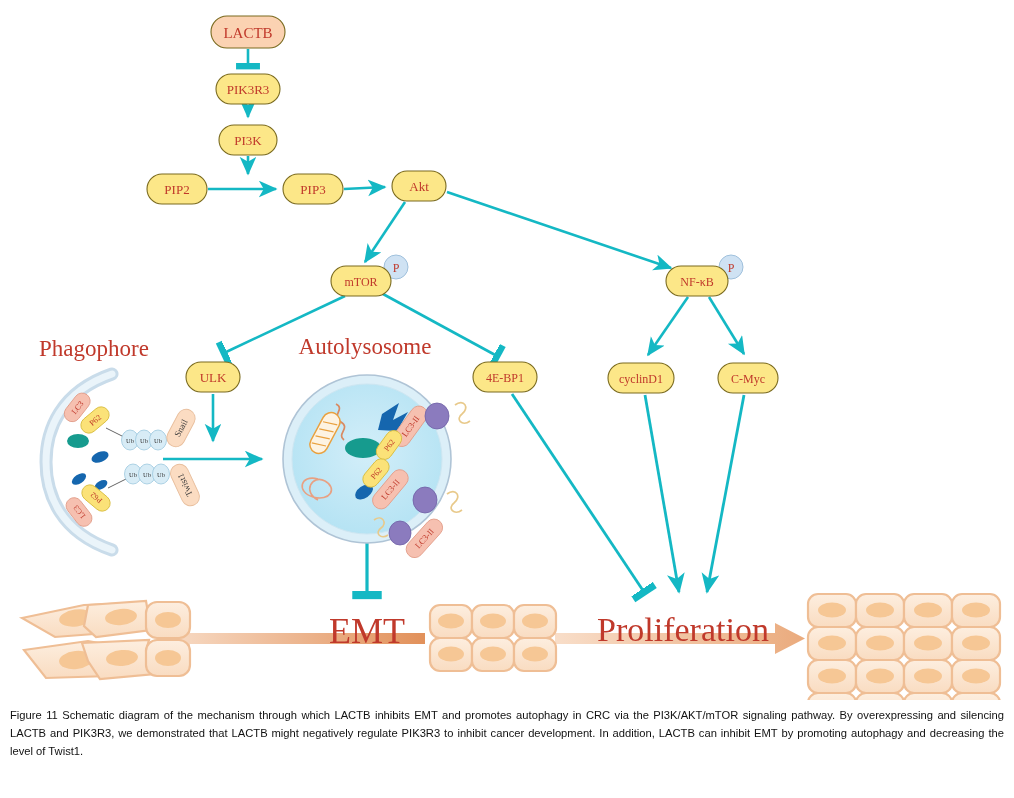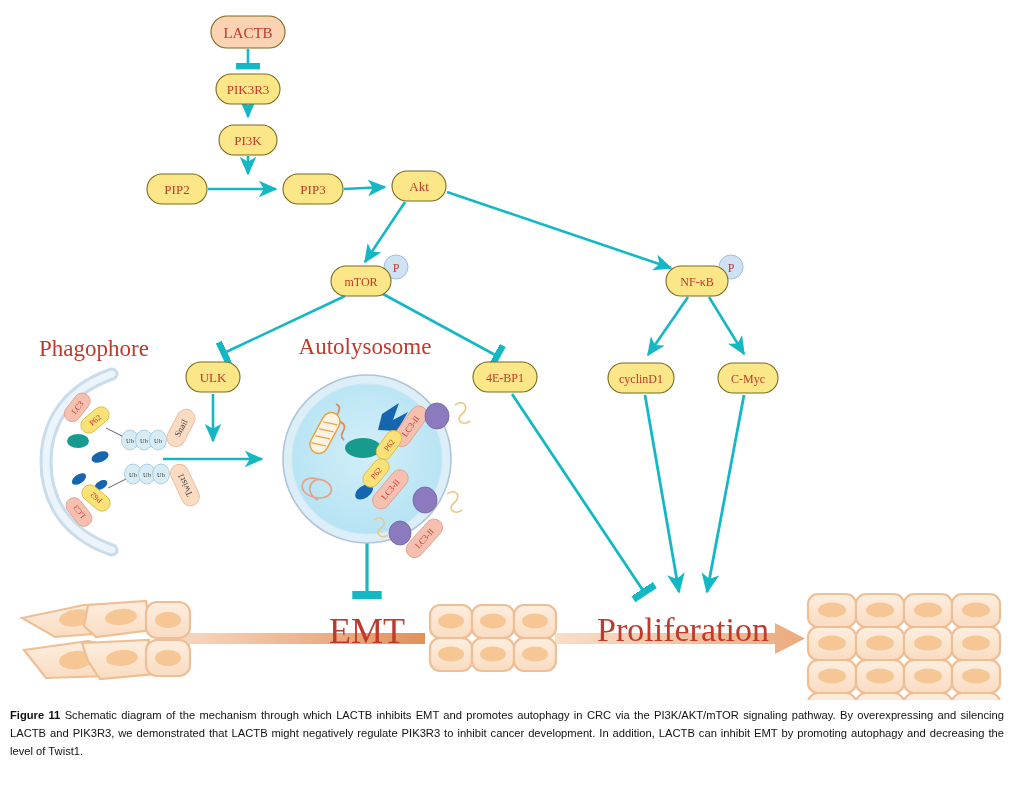--- a/index.html
+++ b/index.html
@@ -1,21 +1,21 @@
 <!DOCTYPE html>
 <html><head>
 <meta charset="utf-8">
 <style>
   html,body{margin:0;padding:0;background:#ffffff;}
   body{width:1014px;height:798px;font-family:"Liberation Serif",serif;overflow:hidden;}
   #stage{position:relative;width:1014px;height:798px;background:#fff;}
   #figsvg{position:absolute;left:0;top:0;width:1014px;height:700px;}
   .caption{position:absolute;left:10px;top:706px;width:994px;font-family:"Liberation Sans",sans-serif;
            font-size:11.2px;line-height:1.62;color:#111;text-align:justify;}
-  .caption b{font-weight:bold;}
+  .caption b{font-weight:normal;}
   .nodeText{font-family:"Liberation Serif",serif;fill:#C0392B;text-anchor:middle;dominant-baseline:central;}
   .bigLabel{font-family:"Liberation Serif",serif;fill:#C0392B;text-anchor:middle;}
   .tinyText{font-family:"Liberation Serif",serif;text-anchor:middle;dominant-baseline:central;}
 </style>
 </head>
 <body>
 
 <div id="stage">
 
   <svg id="figsvg" viewBox="0 0 1014 700">

